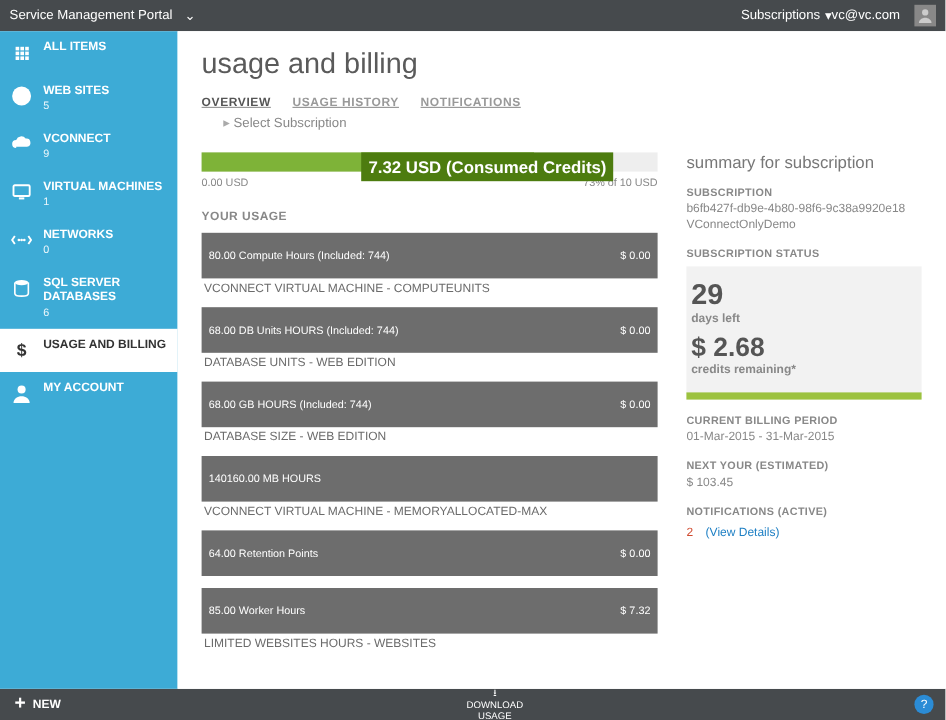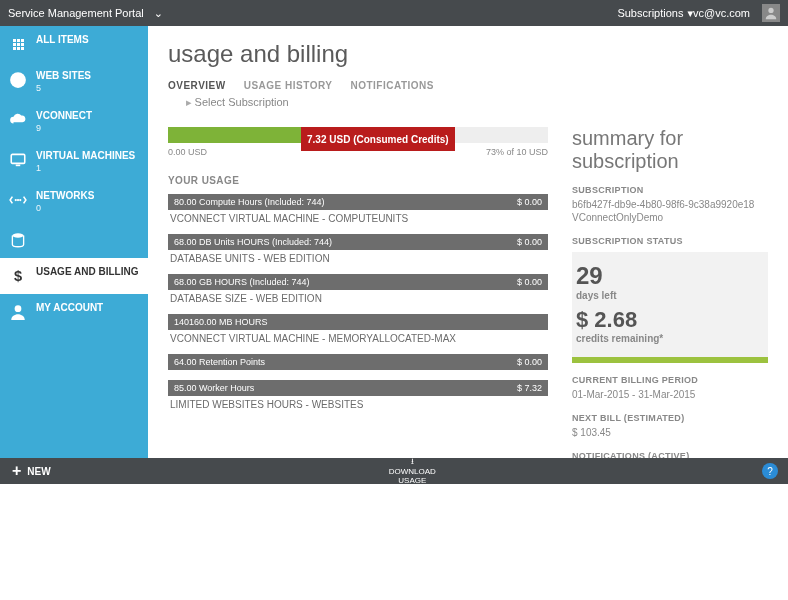--- a/index.html
+++ b/index.html
@@ -5,54 +5,54 @@
   * { box-sizing: border-box; margin: 0; padding: 0; }
   html, body { width: 788px; height: 600px; font-family: "Segoe UI", Arial, sans-serif; overflow: hidden; background: #fff; }
   .top-bar { height: 26px; background: #464a4d; color: #fff; display: flex; align-items: center; padding: 0 8px; font-size: 11px; }
   .top-bar .title { font-weight: 300; }
   .top-bar .spacer { flex: 1; }
   .top-bar .right-item { display:flex; align-items:center; gap:4px;}
   .top-avatar { width:18px; height:18px; background:#888; display:flex; align-items:center; justify-content:center; margin-left:12px;}
   .top-avatar svg{width:14px;height:14px;fill:#ccc;}
   .chev { margin-left:10px; }
 
-  .body-wrap { display: flex; height: 432px; }
+  .body-wrap { display: flex; height: 548px; }
   .sidebar { width: 148px; background: #3dabd6; color: #fff; font-size: 10px; }
   .side-item { display:flex; align-items:flex-start; gap:8px; padding:8px 8px; cursor:pointer; }
   .side-item .icon { width:20px; height:20px; display:flex; align-items:center; justify-content:center; flex-shrink:0;}
   .side-item .txt { font-weight:600; line-height:12px;}
   .side-item .sub { display:block; font-weight:300; font-size:9px; opacity:.9;}
   .side-item.active { background:#fff; color:#333;}
   .side-item.active svg { fill:#333;}
   .side-item svg { fill:#fff; width:18px; height:18px;}
 
   .main { flex:1; background:#fff; overflow:hidden; padding: 14px 20px 0 20px; }
   .page-title { font-size: 24px; font-weight:300; color:#5a5a5a; margin-bottom:12px;}
-  .tabs { display:flex; gap:18px; font-size:10px; color:#999; border-bottom:1px solid transparent; margin-bottom:2px;}
+  .tabs { display:flex; gap:18px; font-size:10px; color:#999; border-bottom:1px solid transparent; margin-bottom:2px;text-decoration:underline;}
   .tab { font-weight:600; letter-spacing:.5px;}
   .tab.active { color:#555;}
   .breadcrumb { font-size:11px; color:#888; margin:4px 0 18px 18px;}
   .breadcrumb::before { content:"▸ "; color:#aaa;}
 
   .content-row { display:flex; gap:24px; }
   .left-col { flex:1; min-width:0;}
   .right-col { width:196px; }
 
   .sect-h { font-size:10px; font-weight:600; color:#888; letter-spacing:.4px; margin-bottom:8px;}
 
   .credits-bar { height:16px; background:#eee; position:relative; margin-bottom:4px;}
   .credits-fill { height:16px; background:#7eb338; position:absolute; left:0; top:0;}
-  .credits-label { position:absolute; top:0; height:16px; display:flex; align-items:center; font-size:10px; color:#fff; font-weight:600; padding:12px 6px; background:#b91c1c; white-space:nowrap;}
+  .credits-label { position:absolute; top:0; height:16px; display:flex; align-items:center; font-size:14px; color:#fff; font-weight:600; padding:12px 6px; background:#4d7c0f; white-space:nowrap;}
   .credits-row { display:flex; justify-content:space-between; font-size:9px; color:#888; margin-bottom:18px;}
 
   .usage-item { margin-bottom:10px;}
-  .usage-bar { background:#6d6d6d; color:#fff; font-size:9px; padding:3px 6px; display:flex; justify-content:space-between;align-items:flex-end;}
+  .usage-bar { background:#6d6d6d; color:#fff; font-size:9px; padding:14px 6px; display:flex; justify-content:space-between;align-items:flex-end;}
   .usage-sub { font-size:10px; color:#6b6b6b; padding:3px 2px 0 2px;}
 
-  .right-title { font-size:20px; font-weight:300; color:#777; }
+  .right-title { font-size:14px; font-weight:300; color:#777; }
   .right-label { font-size:9px; font-weight:600; color:#888; letter-spacing:.3px; margin-top:12px; margin-bottom:3px;}
   .right-small { font-size:10px; color:#888; word-break:break-all; line-height:13px;}
 
   .status-box { background:#f2f2f2; text-align:left; padding:10px 4px 14px; margin-top:6px;font-weight:bold;}
   .status-box .big { font-size:24px; color:#555;}
   .status-box .lab { font-size:10px; color:#888;}
   .status-box .big2 { font-size:22px; color:#555; margin-top:6px;}
   .status-underline { height:6px; background:#9cc23f; margin-top:-1px;}
 
   .notif-link { font-size:10px; color:#1d7fc4;}
@@ -145,20 +145,21 @@
         </span>
       <span class="txt"><span>NETWORKS</span><span class="sub">0</span></span>
     </div>
     <div class="side-item">
       <span class="icon">
           <svg viewBox="0 0 16 16">
             <ellipse cx="8" cy="4" rx="5" ry="2"></ellipse>
             <path d="M3 4v8c0 1.1 2.2 2 5 2s5-.9 5-2V4" fill="none" stroke="#fff" stroke-width="1.2"></path>
           </svg>
         </span>
+      <span class="txt"><span>SQL SERVER DATABASES</span><span class="sub">6</span></span>
     </div>
     <div class="side-item active">
       <span class="icon">
           <svg viewBox="0 0 16 16">
             <text x="8" y="12" text-anchor="middle" font-size="13" font-weight="bold">$</text>
           </svg>
         </span>
       <span class="txt"><span>USAGE AND BILLING</span></span>
     </div>
     <div class="side-item">
@@ -246,21 +247,21 @@
         <div class="right-label">SUBSCRIPTION STATUS</div>
         <div class="status-box">
           <div class="big">29</div>
           <div class="lab">days left</div>
           <div class="big2">$ 2.68</div>
           <div class="lab">credits remaining*</div>
         </div>
         <div class="status-underline"></div>
         <div class="right-label">CURRENT BILLING PERIOD</div>
         <div class="right-small">01-Mar-2015 - 31-Mar-2015</div>
-        <div class="right-label">NEXT BILL (ESTIMATED)</div>
+        <div class="right-label">NEXT YOUR (ESTIMATED)</div>
         <div class="right-small">$ 103.45</div>
         <div class="right-label">NOTIFICATIONS (ACTIVE)</div>
         <div>
           <span class="notif-cnt">2</span>
           <span class="notif-link">(View Details)</span>
         </div>
       </div>
     </div>
   </div>
 </div>

